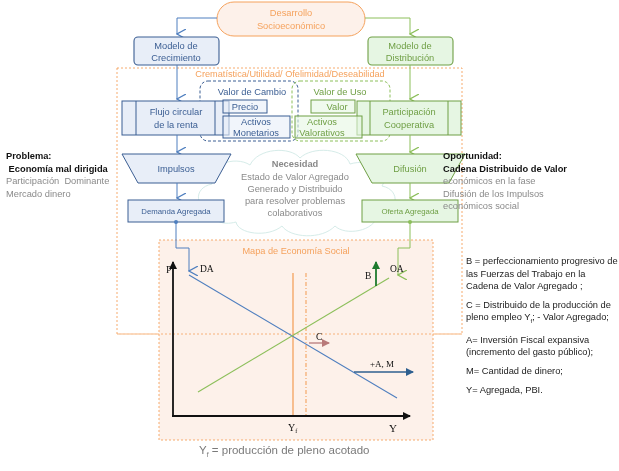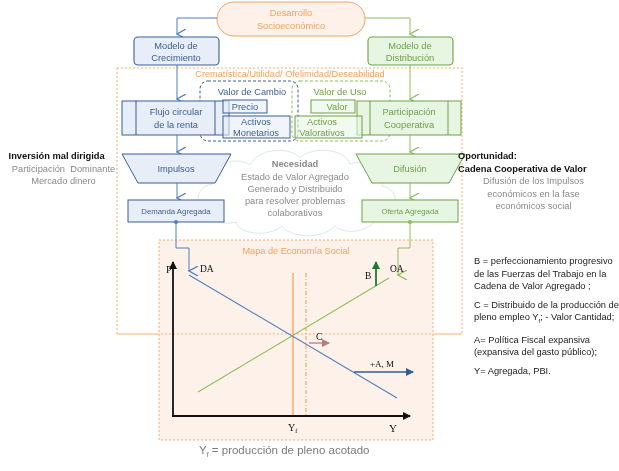--- a/index.html
+++ b/index.html
@@ -3,23 +3,23 @@
 <meta charset="utf-8">
 <style>
   html, body { margin:0; padding:0; background:#ffffff; }
   body { width:619px; height:471px; position:relative; overflow:hidden;
          font-family:"Liberation Sans", sans-serif; }
   #diagram { position:absolute; left:0; top:0; width:619px; height:471px; }
   .t { font-family:"Liberation Sans", sans-serif; }
   .serif { font-family:"Liberation Serif", serif; }
   .side { position:absolute; font-family:"Liberation Sans", sans-serif; font-size:9.3px; line-height:12.6px; }
   .side .h { color:#111; font-weight:bold; }
-  .side .g { color:#8a8a8a;text-align:center; }
+  .side .g { color:#8a8a8a; }
   .legend { position:absolute; left:466px; top:255px; width:153px; font-size:9.3px; line-height:12.6px; color:#222; font-family:"Liberation Sans", sans-serif; }
-  .legend p { margin:0 0 6px 8px; }
+  .legend p { margin:0 0 6px 0; }
   .caption { position:absolute; left:199px; top:444px; font-size:11.5px; color:#7a7a7a; font-family:"Liberation Sans", sans-serif; }
   .caption sub { font-size:7px; }
 </style>
 </head>
 <body>
 
 <svg id="diagram" viewBox="0 0 619 471" xmlns="http://www.w3.org/2000/svg">
   <defs>
     <marker id="ab" markerWidth="10" markerHeight="10" refX="5" refY="9" orient="auto" markerUnits="userSpaceOnUse">
       <path d="M0,0 L5,9 L10,0" fill="none" stroke="#4f7fbf" stroke-width="1.2"></path>
@@ -144,33 +144,35 @@
   <text class="serif" x="389" y="432" font-size="11" fill="#111">Y</text>
   <text class="serif" x="200" y="272" font-size="9.5" fill="#111">DA</text>
   <text class="serif" x="390" y="272" font-size="9.5" fill="#111">OA</text>
   <text class="serif" x="365" y="279" font-size="9.5" fill="#111">B</text>
   <text class="serif" x="316" y="340" font-size="9.5" fill="#111">C</text>
   <text class="serif" x="370" y="367" font-size="9" fill="#111">+A, M</text>
   <text class="serif" x="288" y="431" font-size="10" fill="#111"><tspan>Y</tspan><tspan font-size="6" dy="2">f</tspan></text>
 </svg>
 
 <div class="side" style="left:6px; top:150px; width:115px;">
-  <div class="h" style="white-space:pre;"> Inversión mal dirigida</div>
+  <div class="h">Problema:</div>
+  <div class="h" style="white-space:pre;"> Economía mal dirigida</div>
   <div class="g" style="white-space:pre;">Participación  Dominante</div>
   <div class="g">Mercado dinero</div>
 </div>
 
-<div class="side" style="left:458px; top:150px; width:151px;">
+<div class="side" style="left:443px; top:150px; width:151px;">
   <div class="h">Oportunidad:</div>
-  <div class="h">Cadena Cooperativa de Valor</div>
+  <div class="h">Cadena Distribuido de Valor</div>
+  <div class="g">económicos en la fase</div>
   <div class="g">Difusión de los Impulsos</div>
-  <div class="g">económicos en la fase</div>
   <div class="g">económicos social</div>
 </div>
 
 <div class="legend">
   <p>B = perfeccionamiento progresivo de las Fuerzas del Trabajo en la Cadena de Valor Agregado ;</p>
-  <p><span>C = Distribuido de la producción de pleno empleo Y</span><sub style="font-size:6px;">f</sub><span>; - Valor Cantidad;</span></p>
-  <p>A= Política Fiscal expansiva (expansiva del gasto público);</p>
+  <p><span>C = Distribuido de la producción de pleno empleo Y</span><sub style="font-size:6px;">f</sub><span>; - Valor Agregado;</span></p>
+  <p>A= Inversión Fiscal expansiva (incremento del gasto público);</p>
+  <p>M= Cantidad de dinero;</p>
   <p>Y= Agregada, PBI.</p>
 </div>
 
 <div class="caption"><span>Y</span><sub>f</sub><span> = producción de pleno acotado</span></div>
 
 </body></html>

